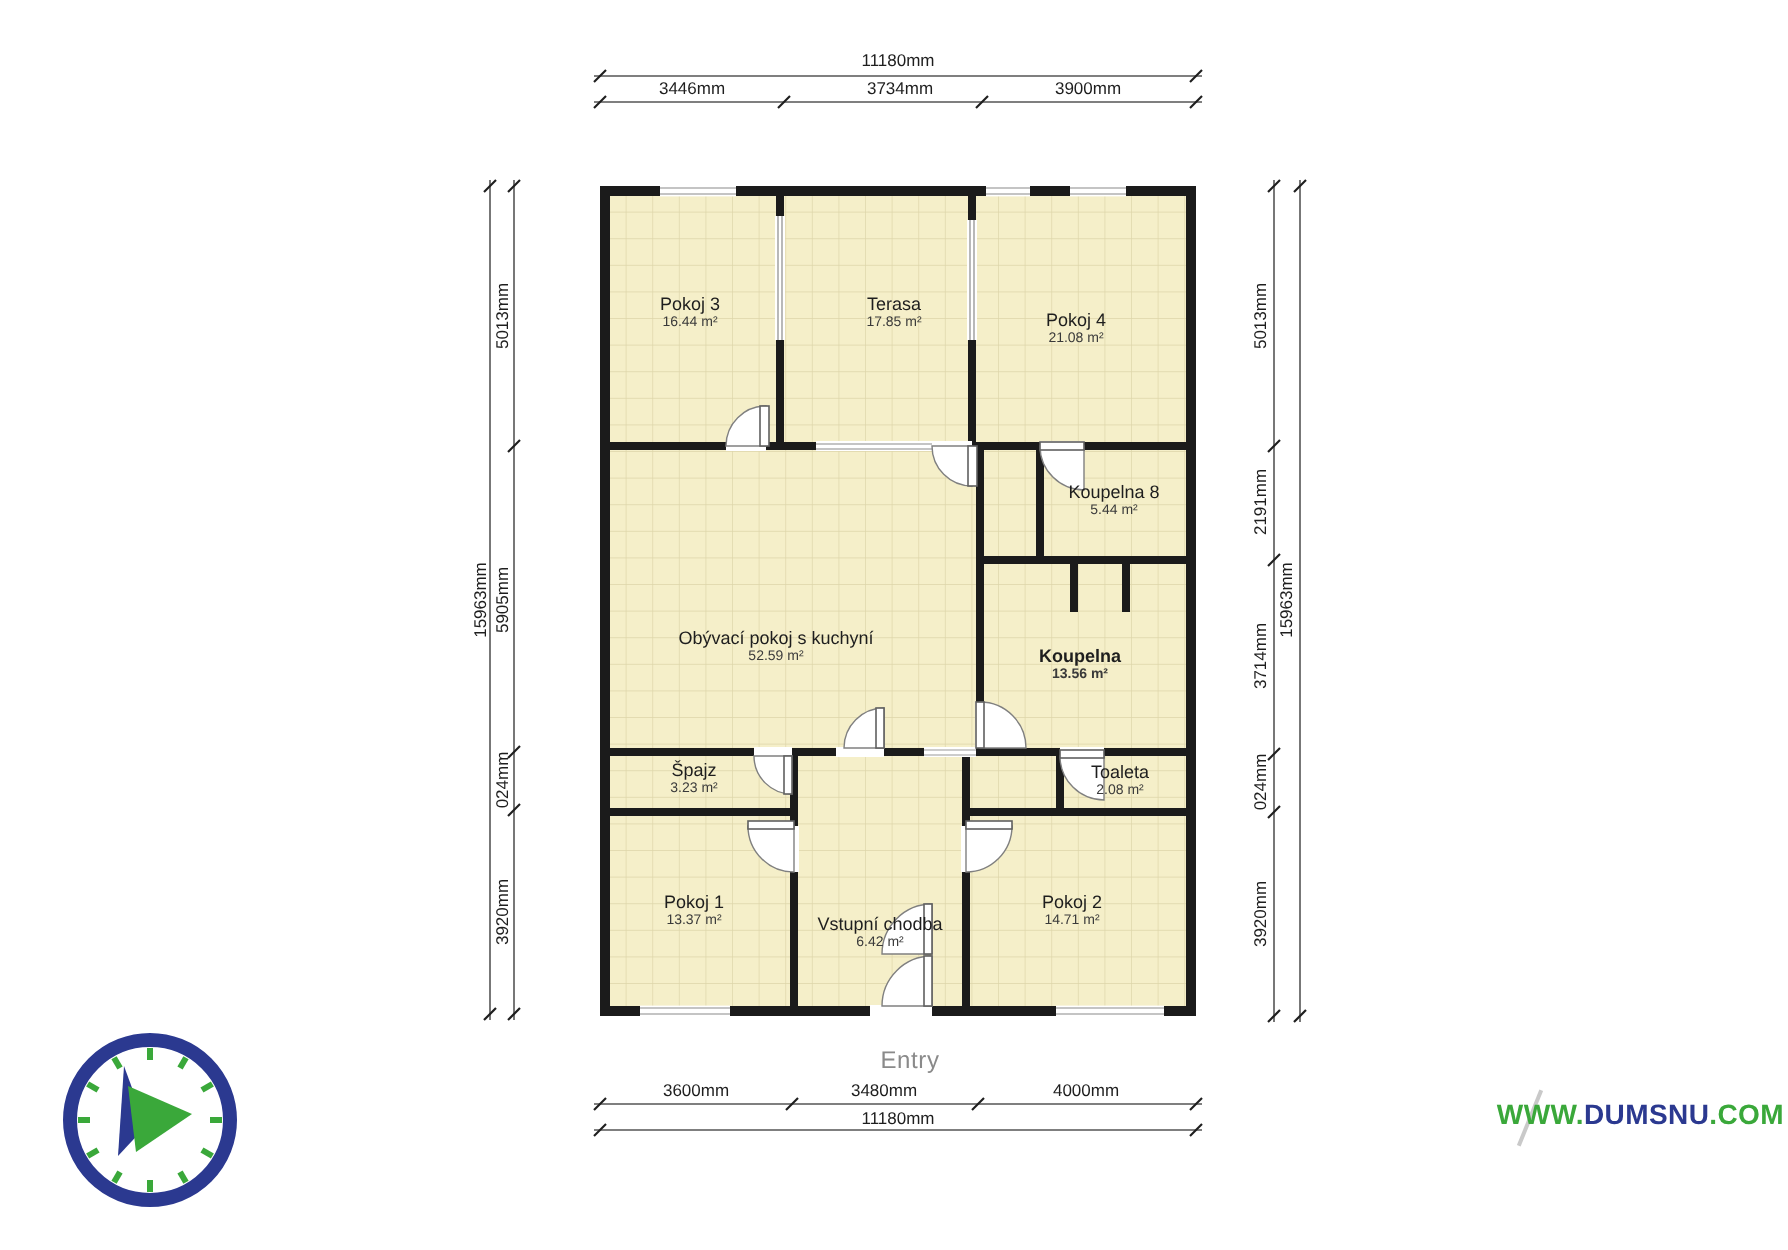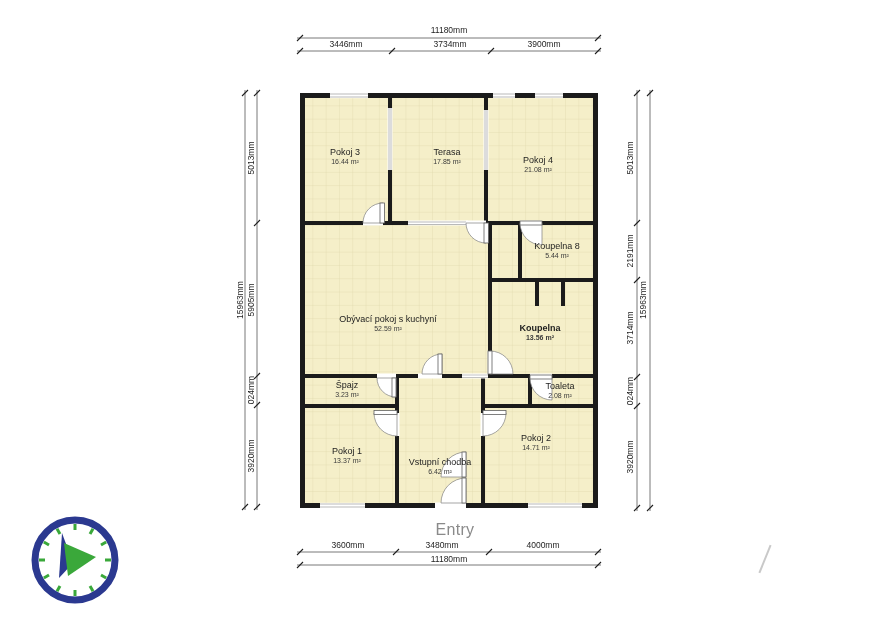--- a/index.html
+++ b/index.html
@@ -7,21 +7,21 @@
         font-family:"Liberation Sans",sans-serif;color:#222;}
   .plan{position:absolute;left:300px;top:93px;width:338px;height:415px;}
   .plan svg{position:absolute;left:0;top:0;}
   .dims-svg{position:absolute;left:0;top:0;}
   .room-label{position:absolute;transform:translate(-50%,-50%);text-align:center;white-space:nowrap;line-height:1.25;}
   .room-label .rname{font-size:9px;color:#1e1e1e;}
   .room-label .rarea{font-size:7px;color:#3a3a3a;}
   .dim-label{position:absolute;font-size:8.5px;color:#1e1e1e;transform:translate(-50%,-50%);white-space:nowrap;}
   .dim-label.vert{transform:translate(-50%,-50%) rotate(-90deg);}
   .entry-label{position:absolute;left:455px;top:530px;transform:translate(-50%,-50%);
-               font-size:16px;color:#8a8a8a;letter-spacing:.3px;}
+               font-size:12px;color:#8a8a8a;letter-spacing:.3px;}
   .logo{position:absolute;left:28px;top:513px;width:94px;height:94px;}
   .watermark{position:absolute;top:549px;right:2px;font-size:14px;font-weight:bold;letter-spacing:.2px;white-space:nowrap;}
   .wm-green{color:#3aa83a;}
   .wm-navy{color:#2b3990;}
   .wm-slash{position:absolute;top:544px;right:128px;width:0;height:30px;border-left:2px solid #c9c9c9;transform:rotate(22deg);}
 </style>
 </head>
 <body>
 
 <div class="page">
@@ -236,21 +236,21 @@
         <div class="rarea">3.23 m²</div>
       </div>
     <div class="room-label" style="left:260px;top:298px;">
         <div class="rname">Toaleta</div>
         <div class="rarea">2.08 m²</div>
       </div>
     <div class="room-label" style="left:47px;top:363px;">
         <div class="rname">Pokoj 1</div>
         <div class="rarea">13.37 m²</div>
       </div>
-    <div class="room-label" style="left:236px;top:350px;">
+    <div class="room-label" style="left:236px;top:363px;">
         <div class="rname">Pokoj 2</div>
         <div class="rarea">14.71 m²</div>
       </div>
     <div class="room-label" style="left:140px;top:374px;text-align:center;">
         <div class="rname">Vstupní chodba</div>
         <div class="rarea">6.42 m²</div>
       </div>
   </div>
 
   <div class="dim-label" style="left:449px;top:30px;">11180mm</div>
@@ -292,14 +292,15 @@
       <rect x="45.5" y="11" width="3" height="6" transform="rotate(240 47 47)"></rect>
       <rect x="45.5" y="11" width="3" height="6" transform="rotate(270 47 47)"></rect>
       <rect x="45.5" y="11" width="3" height="6" transform="rotate(300 47 47)"></rect>
       <rect x="45.5" y="11" width="3" height="6" transform="rotate(330 47 47)"></rect>
     </g>
     <polygon points="34,20 31,65 45,50" fill="#2b3990"></polygon>
     <polygon points="36,30 68,44 40,63" fill="#3aa83a"></polygon>
   </svg>
 
   <div class="wm-slash"></div>
+  <div class="watermark"><span class="wm-green">WWW.</span><span class="wm-navy">DUMSNU</span><span class="wm-green">.COM</span></div>
 
 </div>
 
 </body></html>

